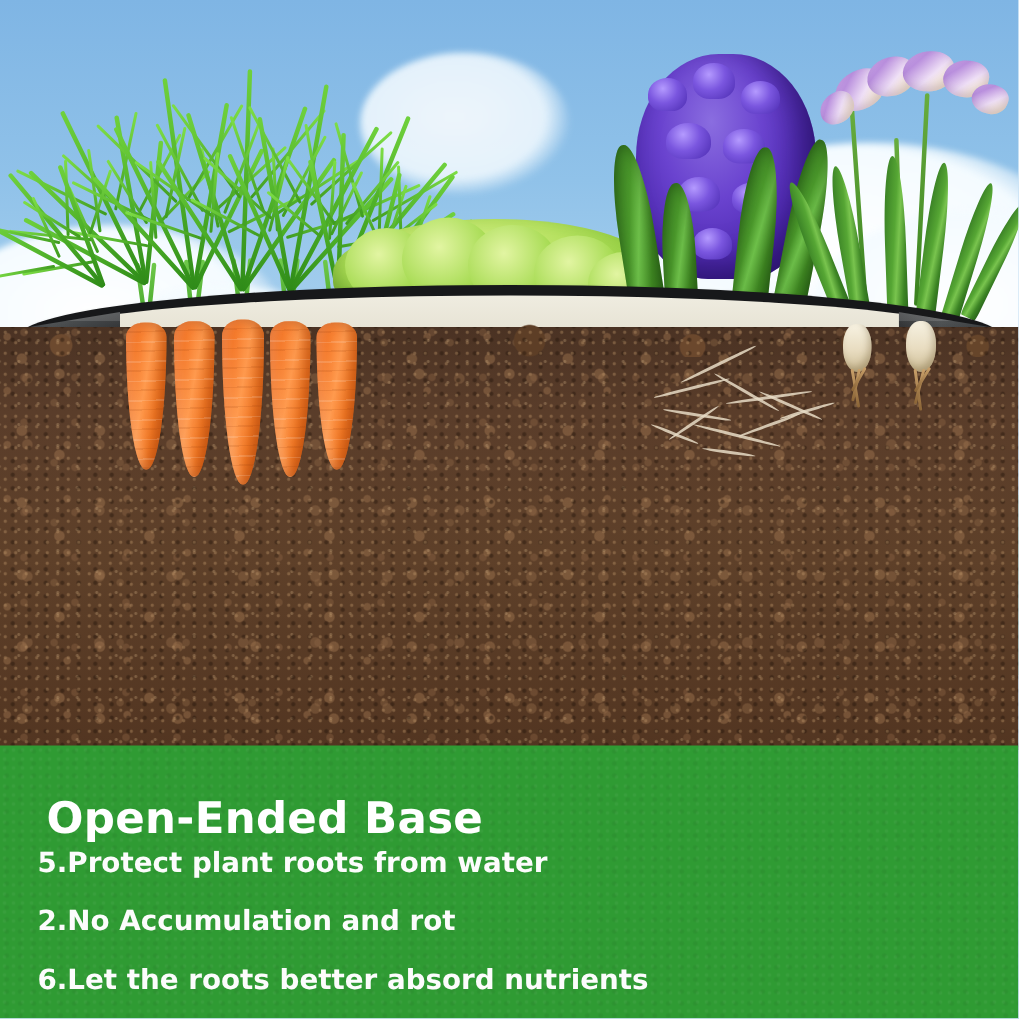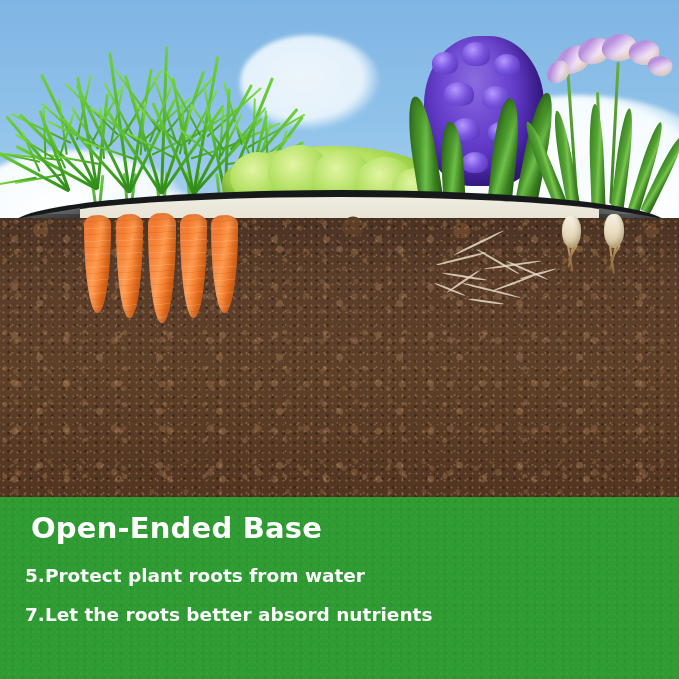--- a/index.html
+++ b/index.html
@@ -220,21 +220,21 @@
   
   .band{
     position:absolute;left:0;top:497px;width:679px;height:182px;
     background:
       radial-gradient(circle,rgba(255,255,255,.045) 0.8px,rgba(0,0,0,0) 1.6px),
       radial-gradient(circle,rgba(0,0,0,.05) 1px,rgba(0,0,0,0) 2px),
       #2f9b33;
     background-size:6px 6px,9px 8px,100% 100%;
   }
   .band-title{
-    position:absolute;left:31px;top:14px;
+    position:absolute;left:31px;top:31px;
     color:#ffffff;font-size:29px;font-weight:bold;
     letter-spacing:.2px;
     font-family:"DejaVu Sans","Liberation Sans",sans-serif;
   }
   .band-list{position:absolute;left:25px;top:68px;}
   .band-item{
     color:#fcfcfc;font-size:18.5px;font-weight:bold;
     margin-bottom:18px;letter-spacing:0px;
     font-family:"DejaVu Sans","Liberation Sans",sans-serif;
   }
@@ -404,17 +404,18 @@
     <div class="bulb" style="left:604px;top:214px;width:20px;height:34px;"></div>
     <div class="bulb-root" style="left:609px;top:246px;height:28px;transform:rotate(-8deg);"></div>
     <div class="bulb-root" style="left:615px;top:246px;height:24px;transform:rotate(14deg);"></div>
     <div class="bulb-root" style="left:619px;top:245px;height:19px;transform:rotate(32deg);"></div>
   </div>
 
   <div class="band">
     <div class="band-title">Open-Ended Base</div>
     <div class="band-list">
       <div class="band-item">5.Protect plant roots from water</div>
-      <div class="band-item">7.Let the roots better absord nutrients</div>
+      <div class="band-item">2.No Accumulation and rot</div>
+      <div class="band-item">6.Let the roots better absord nutrients</div>
     </div>
   </div>
 
 </div>
 
 </body></html>

